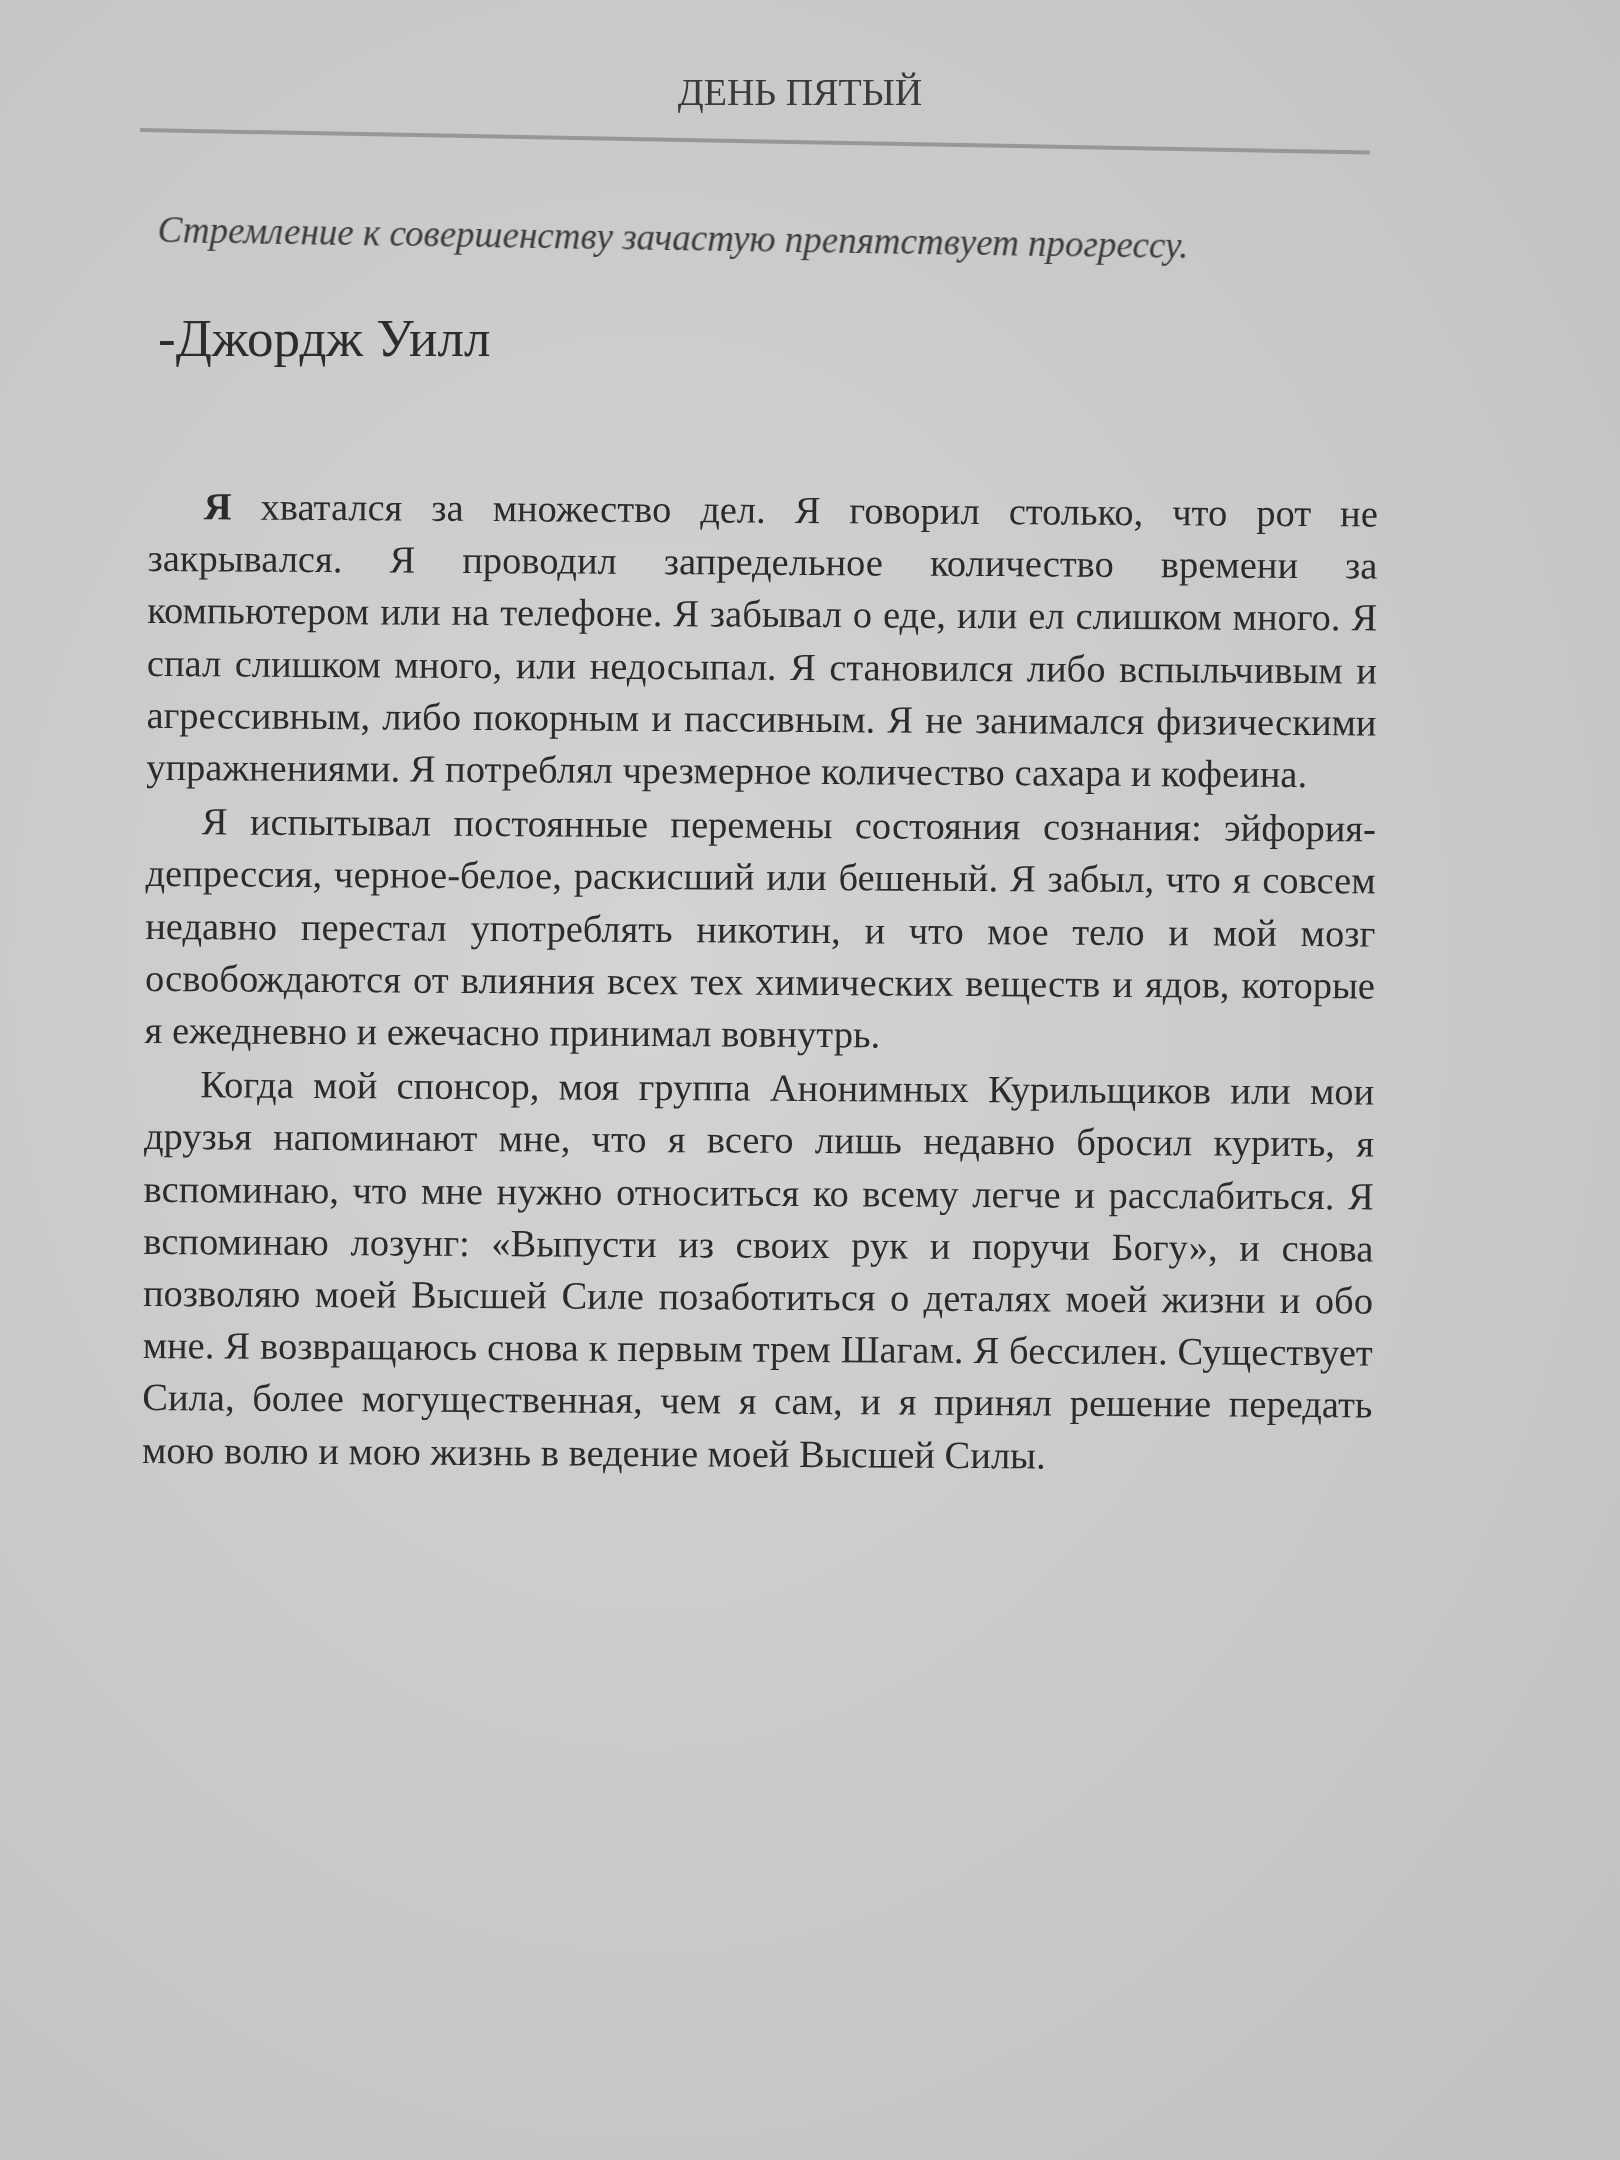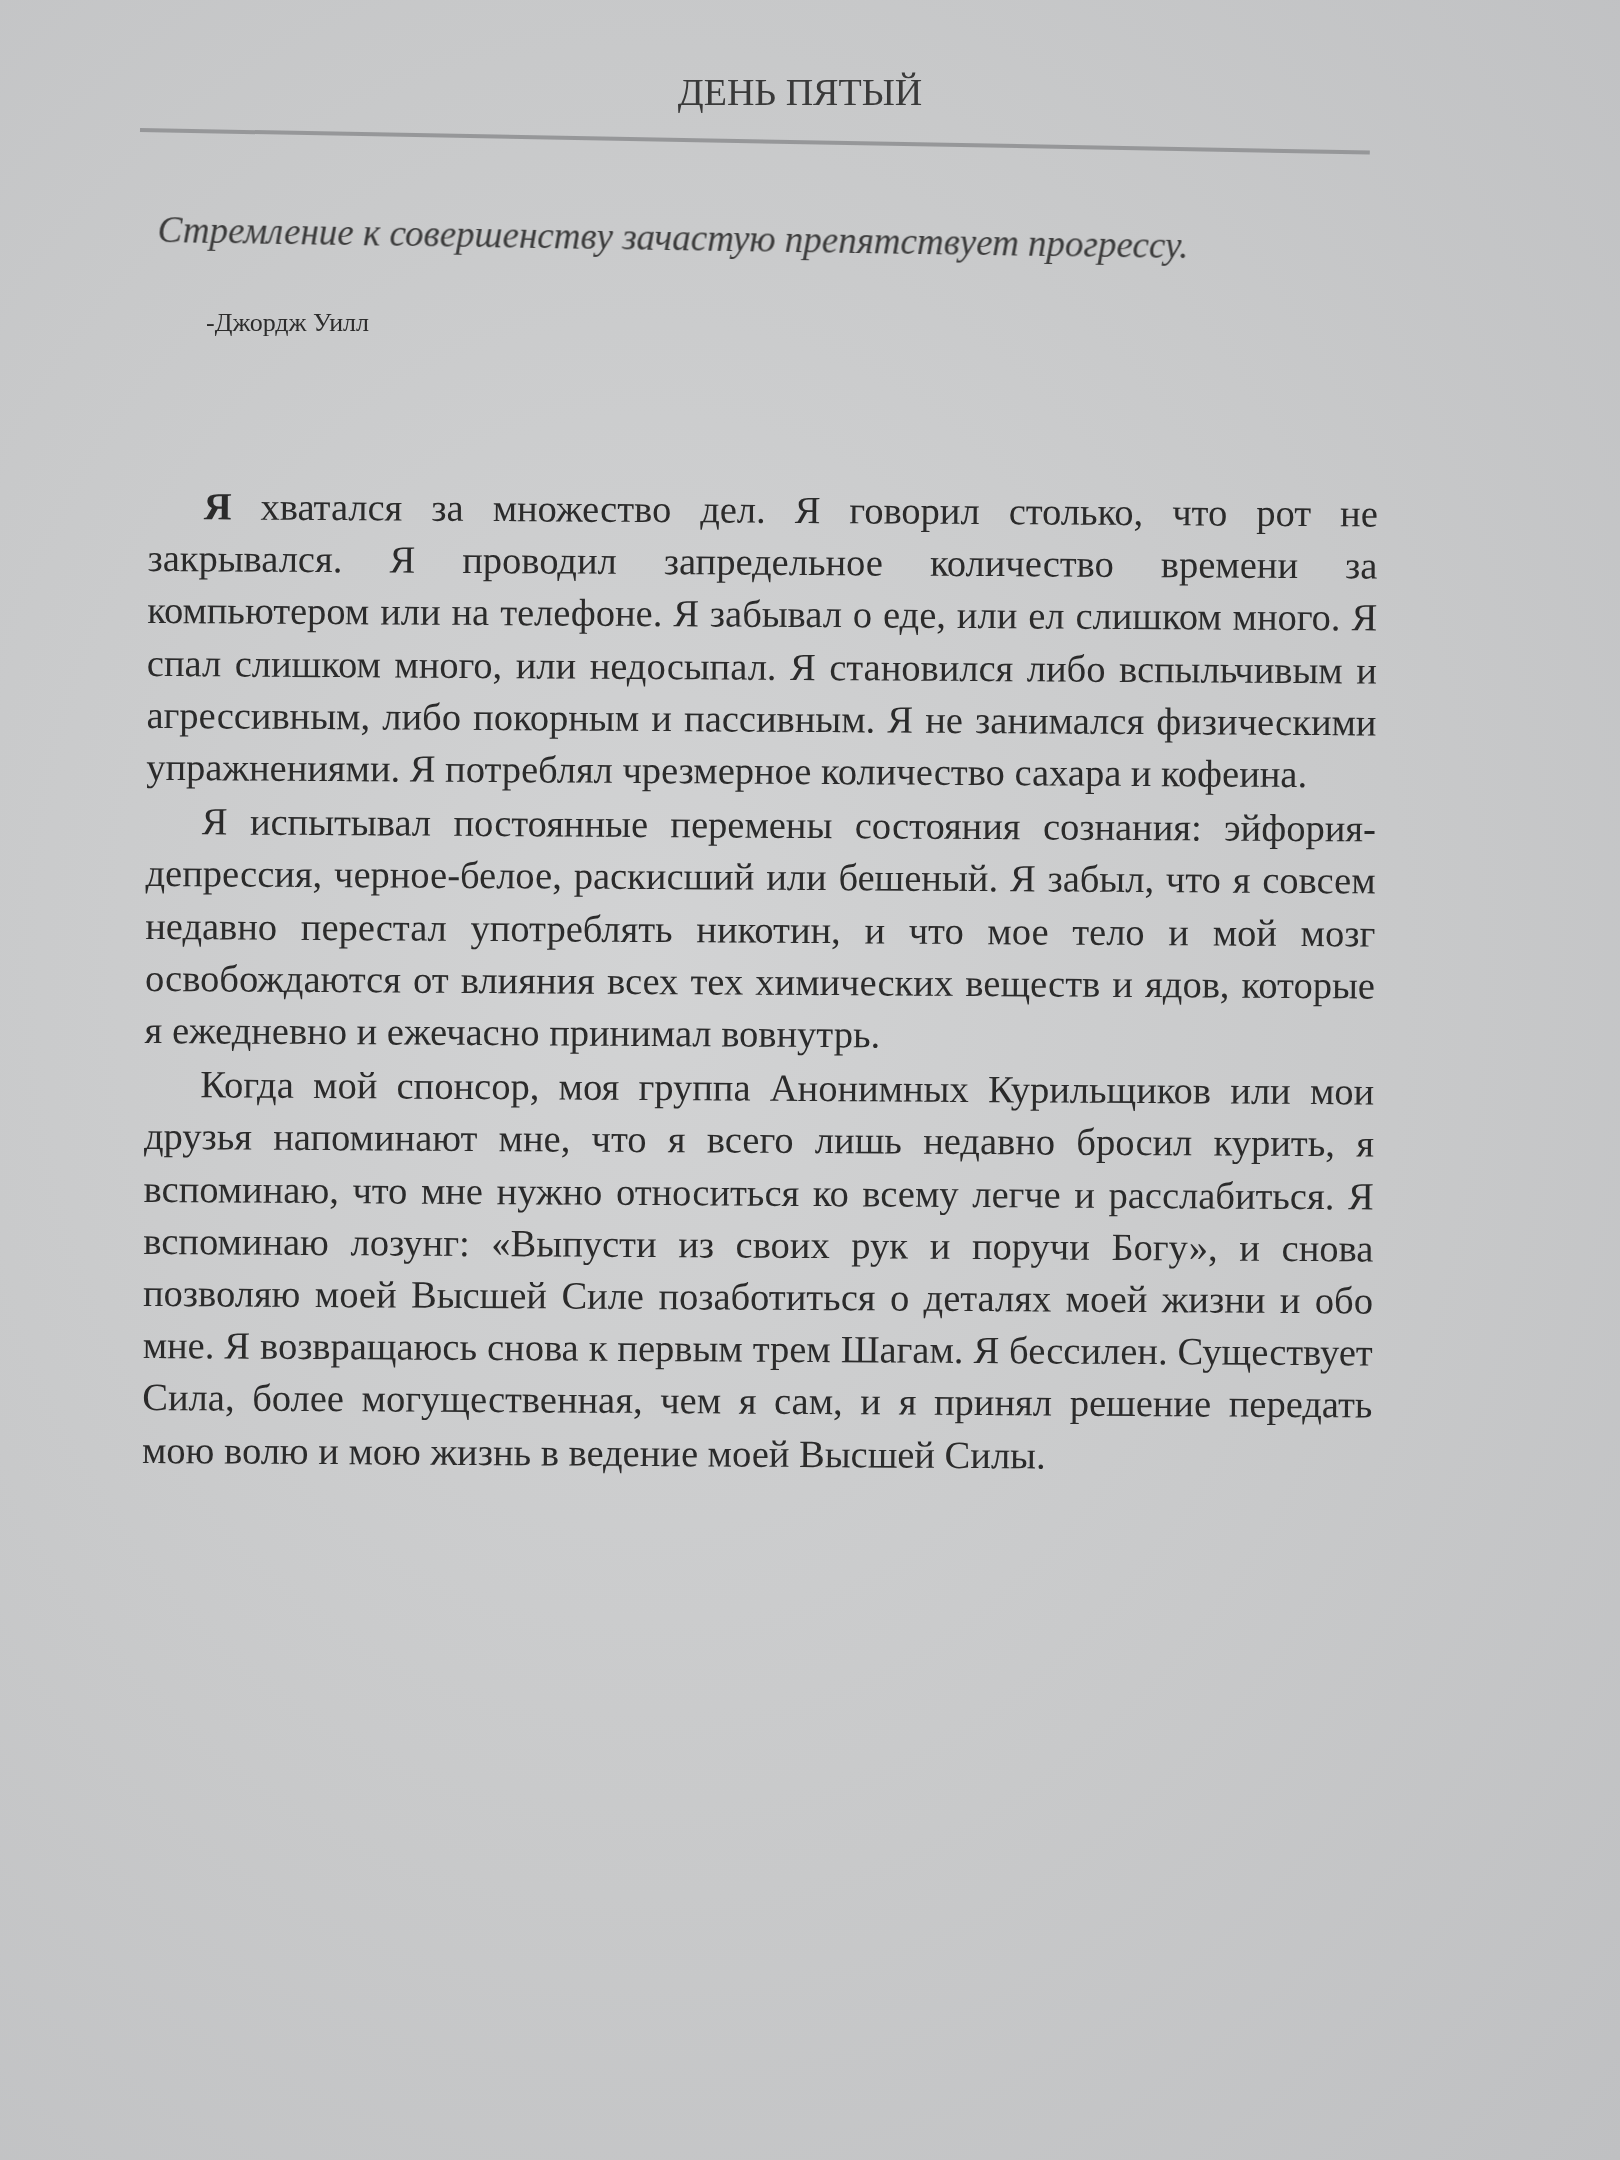--- a/index.html
+++ b/index.html
@@ -56,24 +56,23 @@
       text-align: justify;
       text-align-last: left;
       transform: rotate(0.9deg);
       transform-origin: left top;
       filter: blur(0.6px);
     }
     .epigraph-author {
       position: absolute;
       top: 308px;
       left: 158px;
-      font-size: 26px;
+      font-size: 53px;
       color: #2c2c2c;
       font-style: normal;
-      margin-left: 48px;
     }
     .body-text {
       position: absolute;
       top: 480px;
       left: 148px;
       width: 1230px;
       font-size: 38.5px;
       line-height: 52.2px;
       color: #2b2b2b;
       text-align: justify;

